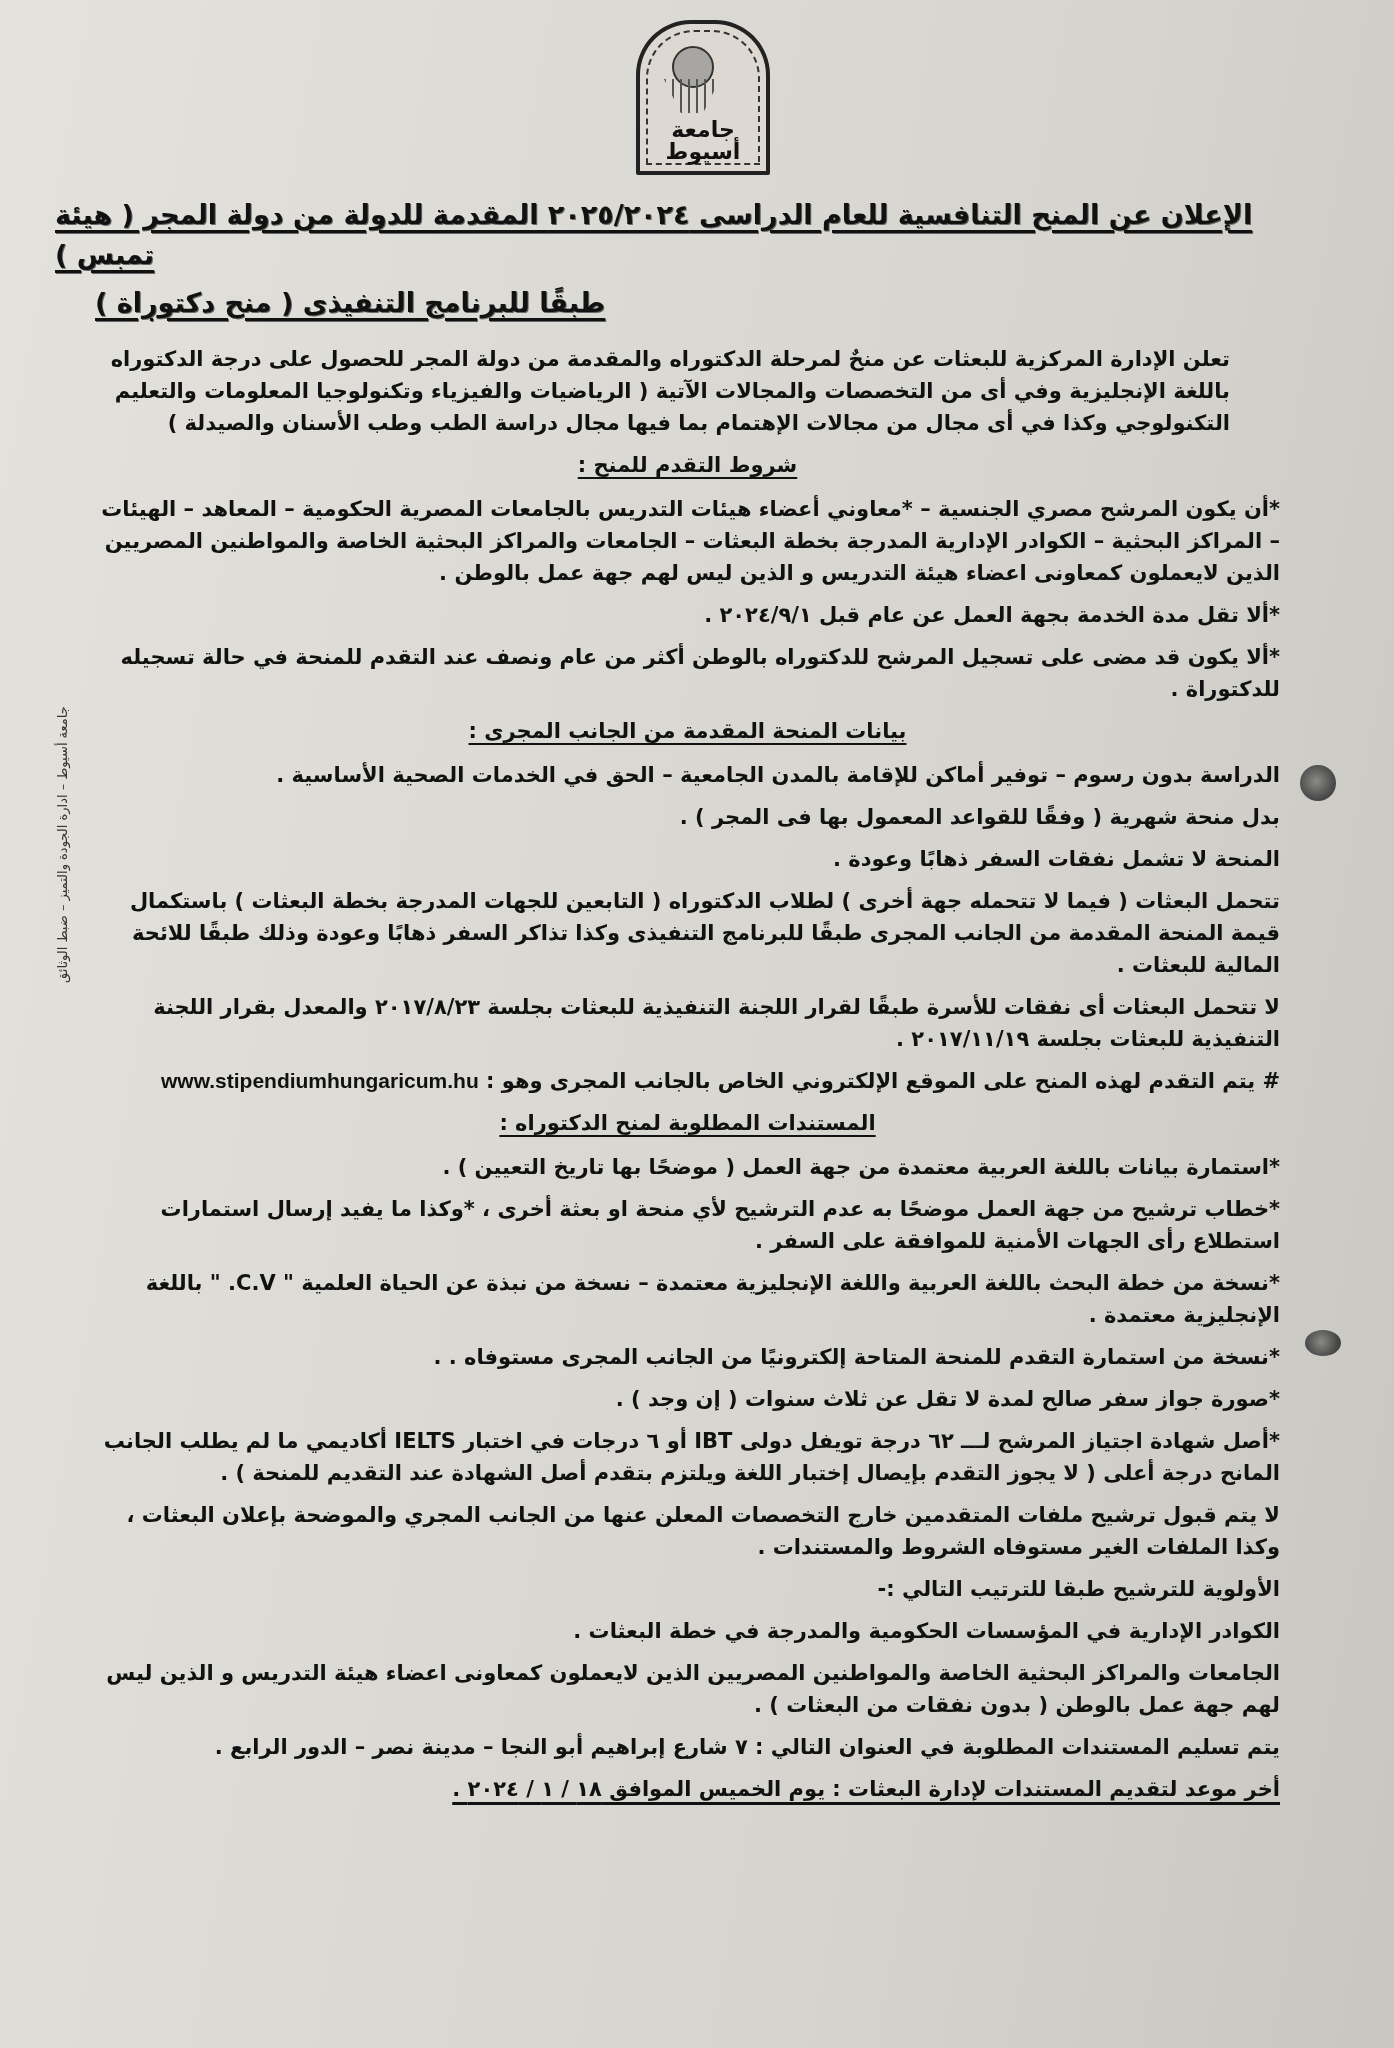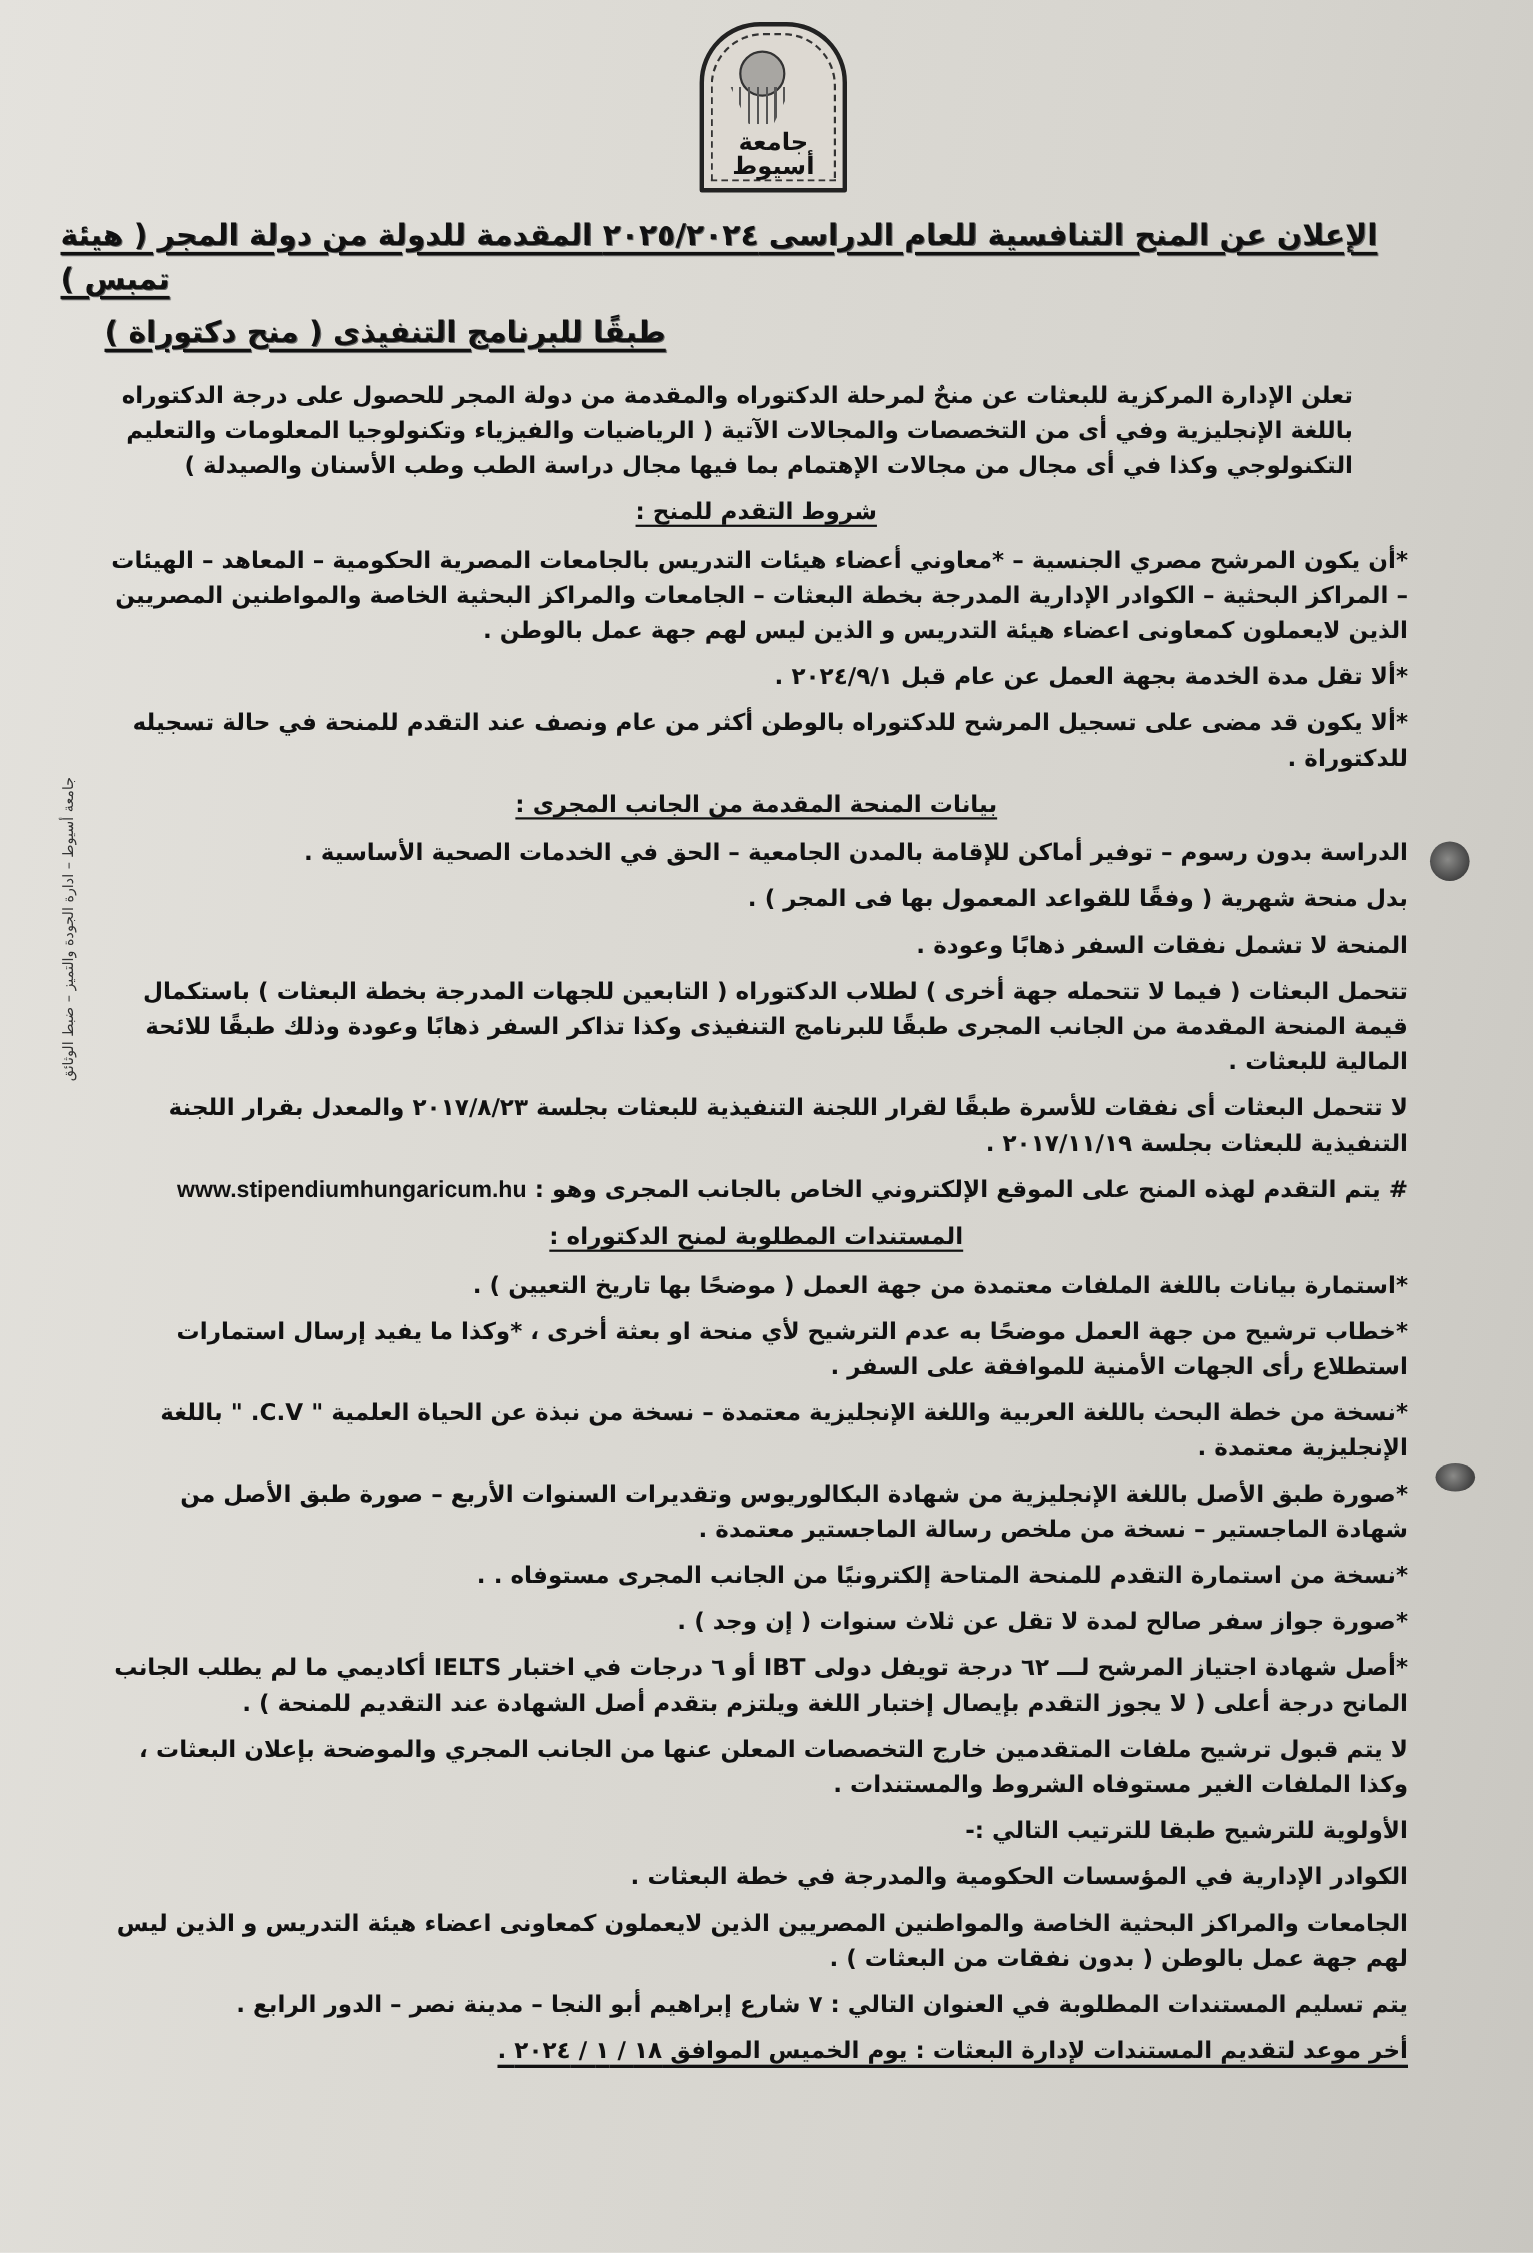--- a/index.html
+++ b/index.html
@@ -92,24 +92,23 @@
     <p class="para">المنحة لا تشمل نفقات السفر ذهابًا وعودة .</p>
     <p class="para">تتحمل البعثات ( فيما لا تتحمله جهة أخرى ) لطلاب الدكتوراه ( التابعين للجهات المدرجة بخطة البعثات ) باستكمال قيمة المنحة المقدمة من الجانب المجرى طبقًا للبرنامج التنفيذى وكذا تذاكر السفر ذهابًا وعودة وذلك طبقًا للائحة المالية للبعثات .</p>
     <p class="para">لا تتحمل البعثات أى نفقات للأسرة طبقًا لقرار اللجنة التنفيذية للبعثات بجلسة ٢٠١٧/٨/٢٣ والمعدل بقرار اللجنة التنفيذية للبعثات بجلسة ٢٠١٧/١١/١٩ .</p>
 
     <p class="para">
       <span># يتم التقدم لهذه المنح على الموقع الإلكتروني الخاص بالجانب المجرى وهو :</span>
       <span class="url">www.stipendiumhungaricum.hu</span>
     </p>
 
     <div class="heading">المستندات المطلوبة لمنح الدكتوراه :</div>
-    <p class="para">*استمارة بيانات باللغة الملفات معتمدة من جهة العمل ( موضحًا بها تاريخ التعيين ) .</p>
+    <p class="para">*استمارة بيانات باللغة العربية معتمدة من جهة العمل ( موضحًا بها تاريخ التعيين ) .</p>
     <p class="para">*خطاب ترشيح من جهة العمل موضحًا به عدم الترشيح لأي منحة او بعثة أخرى ، *وكذا ما يفيد إرسال استمارات استطلاع رأى الجهات الأمنية للموافقة على السفر .</p>
     <p class="para">*نسخة من خطة البحث باللغة العربية واللغة الإنجليزية معتمدة – نسخة من نبذة عن الحياة العلمية " C.V. " باللغة الإنجليزية معتمدة .</p>
-    <p class="para">*صورة طبق الأصل باللغة الإنجليزية من شهادة البكالوريوس وتقديرات السنوات الأربع – صورة طبق الأصل من شهادة الماجستير – نسخة من ملخص رسالة الماجستير معتمدة .</p>
     <p class="para">*نسخة من استمارة التقدم للمنحة المتاحة إلكترونيًا من الجانب المجرى مستوفاه . .</p>
     <p class="para">*صورة جواز سفر صالح لمدة لا تقل عن ثلاث سنوات ( إن وجد ) .</p>
     <p class="para">*أصل شهادة اجتياز المرشح لـــ ٦٢ درجة تويفل دولى IBT أو ٦ درجات في اختبار IELTS أكاديمي ما لم يطلب الجانب المانح درجة أعلى ( لا يجوز التقدم بإيصال إختبار اللغة ويلتزم بتقدم أصل الشهادة عند التقديم للمنحة ) .</p>
     <p class="para">لا يتم قبول ترشيح ملفات المتقدمين خارج التخصصات المعلن عنها من الجانب المجري والموضحة بإعلان البعثات ، وكذا الملفات الغير مستوفاه الشروط والمستندات .</p>
 
     <p class="para">الأولوية للترشيح طبقا للترتيب التالي :-</p>
     <p class="para">الكوادر الإدارية في المؤسسات الحكومية والمدرجة في خطة البعثات .</p>
     <p class="para">الجامعات والمراكز البحثية الخاصة والمواطنين المصريين الذين لايعملون كمعاونى اعضاء هيئة التدريس و الذين ليس لهم جهة عمل بالوطن ( بدون نفقات من البعثات ) .</p>
 
     <p class="para">يتم تسليم المستندات المطلوبة في العنوان التالي : ٧ شارع إبراهيم أبو النجا – مدينة نصر – الدور الرابع .</p>

